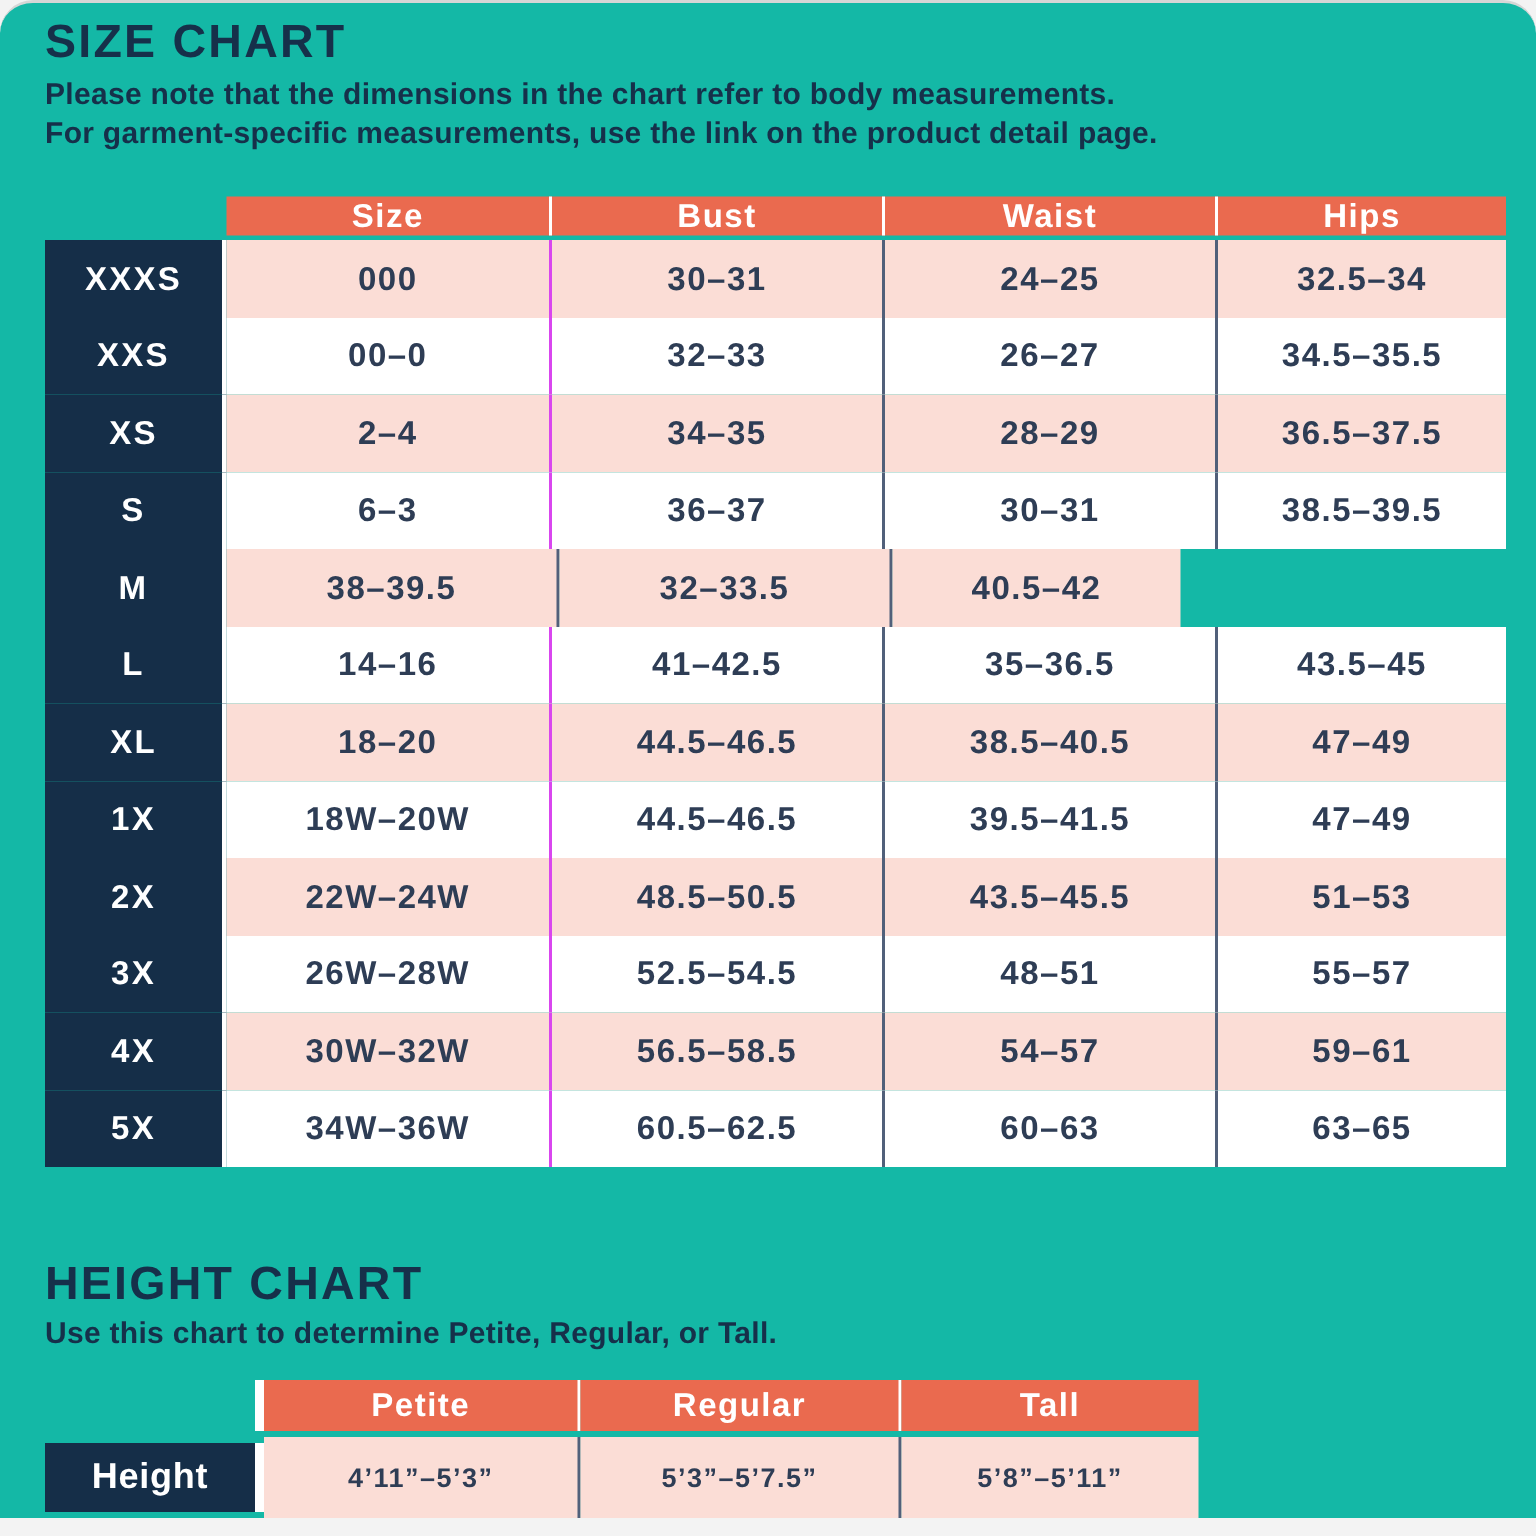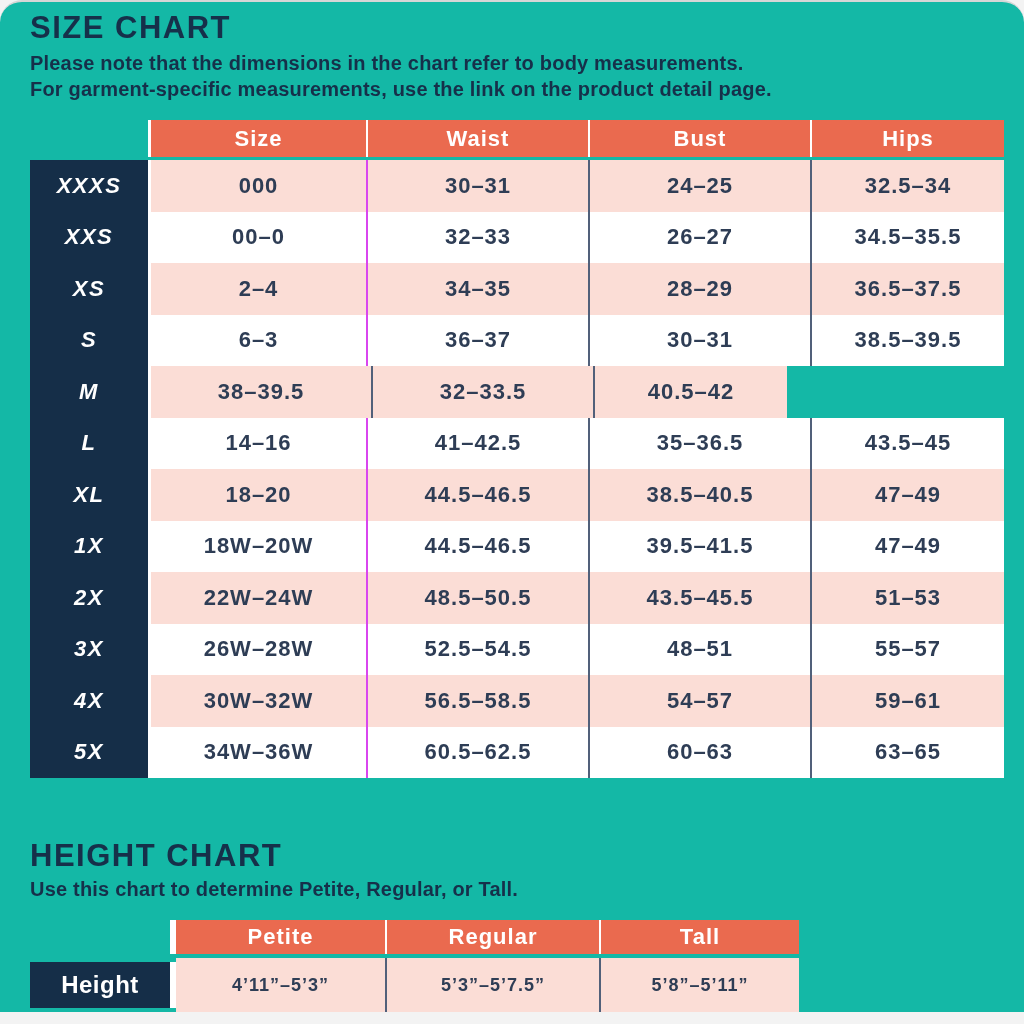--- a/index.html
+++ b/index.html
@@ -22,28 +22,28 @@
   }
   .note {
     font-size: 20px; font-weight: bold; letter-spacing: 0.2px;
     color: #16304a; line-height: 26px;
   }
   .note-block { margin-top: 4px; }
 
   
   .size-table { margin-top: 18px; width: 974px; }
   .trow { display: flex; }
-  .hrow { height: 37px; margin-bottom: 3px; }
+  .hrow { height: 37px; margin-bottom: 3px; align-items: flex-end; }
   .brow { height: 51.5px; }
   .cell {
     display: flex; align-items: center; justify-content: center;
     font-weight: bold; color: #2e3d55;
     font-size: 22px; letter-spacing: 1px;
   }
-  .c0 { width: 121px; border-right: 3px solid #ffffff; font-style: italic; }
+  .c0 { width: 121px; border-right: 3px solid #ffffff; }
   .c1 { width: 217px; border-right: 2px solid #d946ef; }
   .c2 { width: 222px; border-right: 2px solid #51607a; }
   .c3 { width: 222px; border-right: 2px solid #51607a; }
   .c4 { width: 192px; }
   .hrow .cell { background: #ea6a4f; color: #ffffff; }
   .hrow .c0 { background: transparent; border-right: 3px solid #ffffff; }
   .hrow .c1, .hrow .c2, .hrow .c3 { border-right: 2px solid #ffffff; }
   .brow .c0 { background: #152e48; color: #ffffff; letter-spacing: 1.5px; }
   .brow:nth-child(even) .cell:not(.c0) { background: #fbddd6; }
   .brow:nth-child(odd)  .cell:not(.c0) { background: #ffffff; }
@@ -75,22 +75,22 @@
   <div class="h-title">SIZE CHART</div>
   <div class="note-block">
     <div class="note">Please note that the dimensions in the chart refer to body measurements.</div>
     <div class="note">For garment-specific measurements, use the link on the product detail page.</div>
   </div>
 
   <div class="size-table">
     <div class="trow hrow">
       <div class="cell c0"></div>
       <div class="cell c1">Size</div>
+      <div class="cell c2">Bust</div>
       <div class="cell c3">Waist</div>
-      <div class="cell c2">Bust</div>
       <div class="cell c4">Hips</div>
     </div>
 
     <div class="trow brow">
       <div class="cell c0">XXXS</div>
       <div class="cell c1">000</div>
       <div class="cell c2">30–31</div>
       <div class="cell c3">24–25</div>
       <div class="cell c4">32.5–34</div>
     </div>

